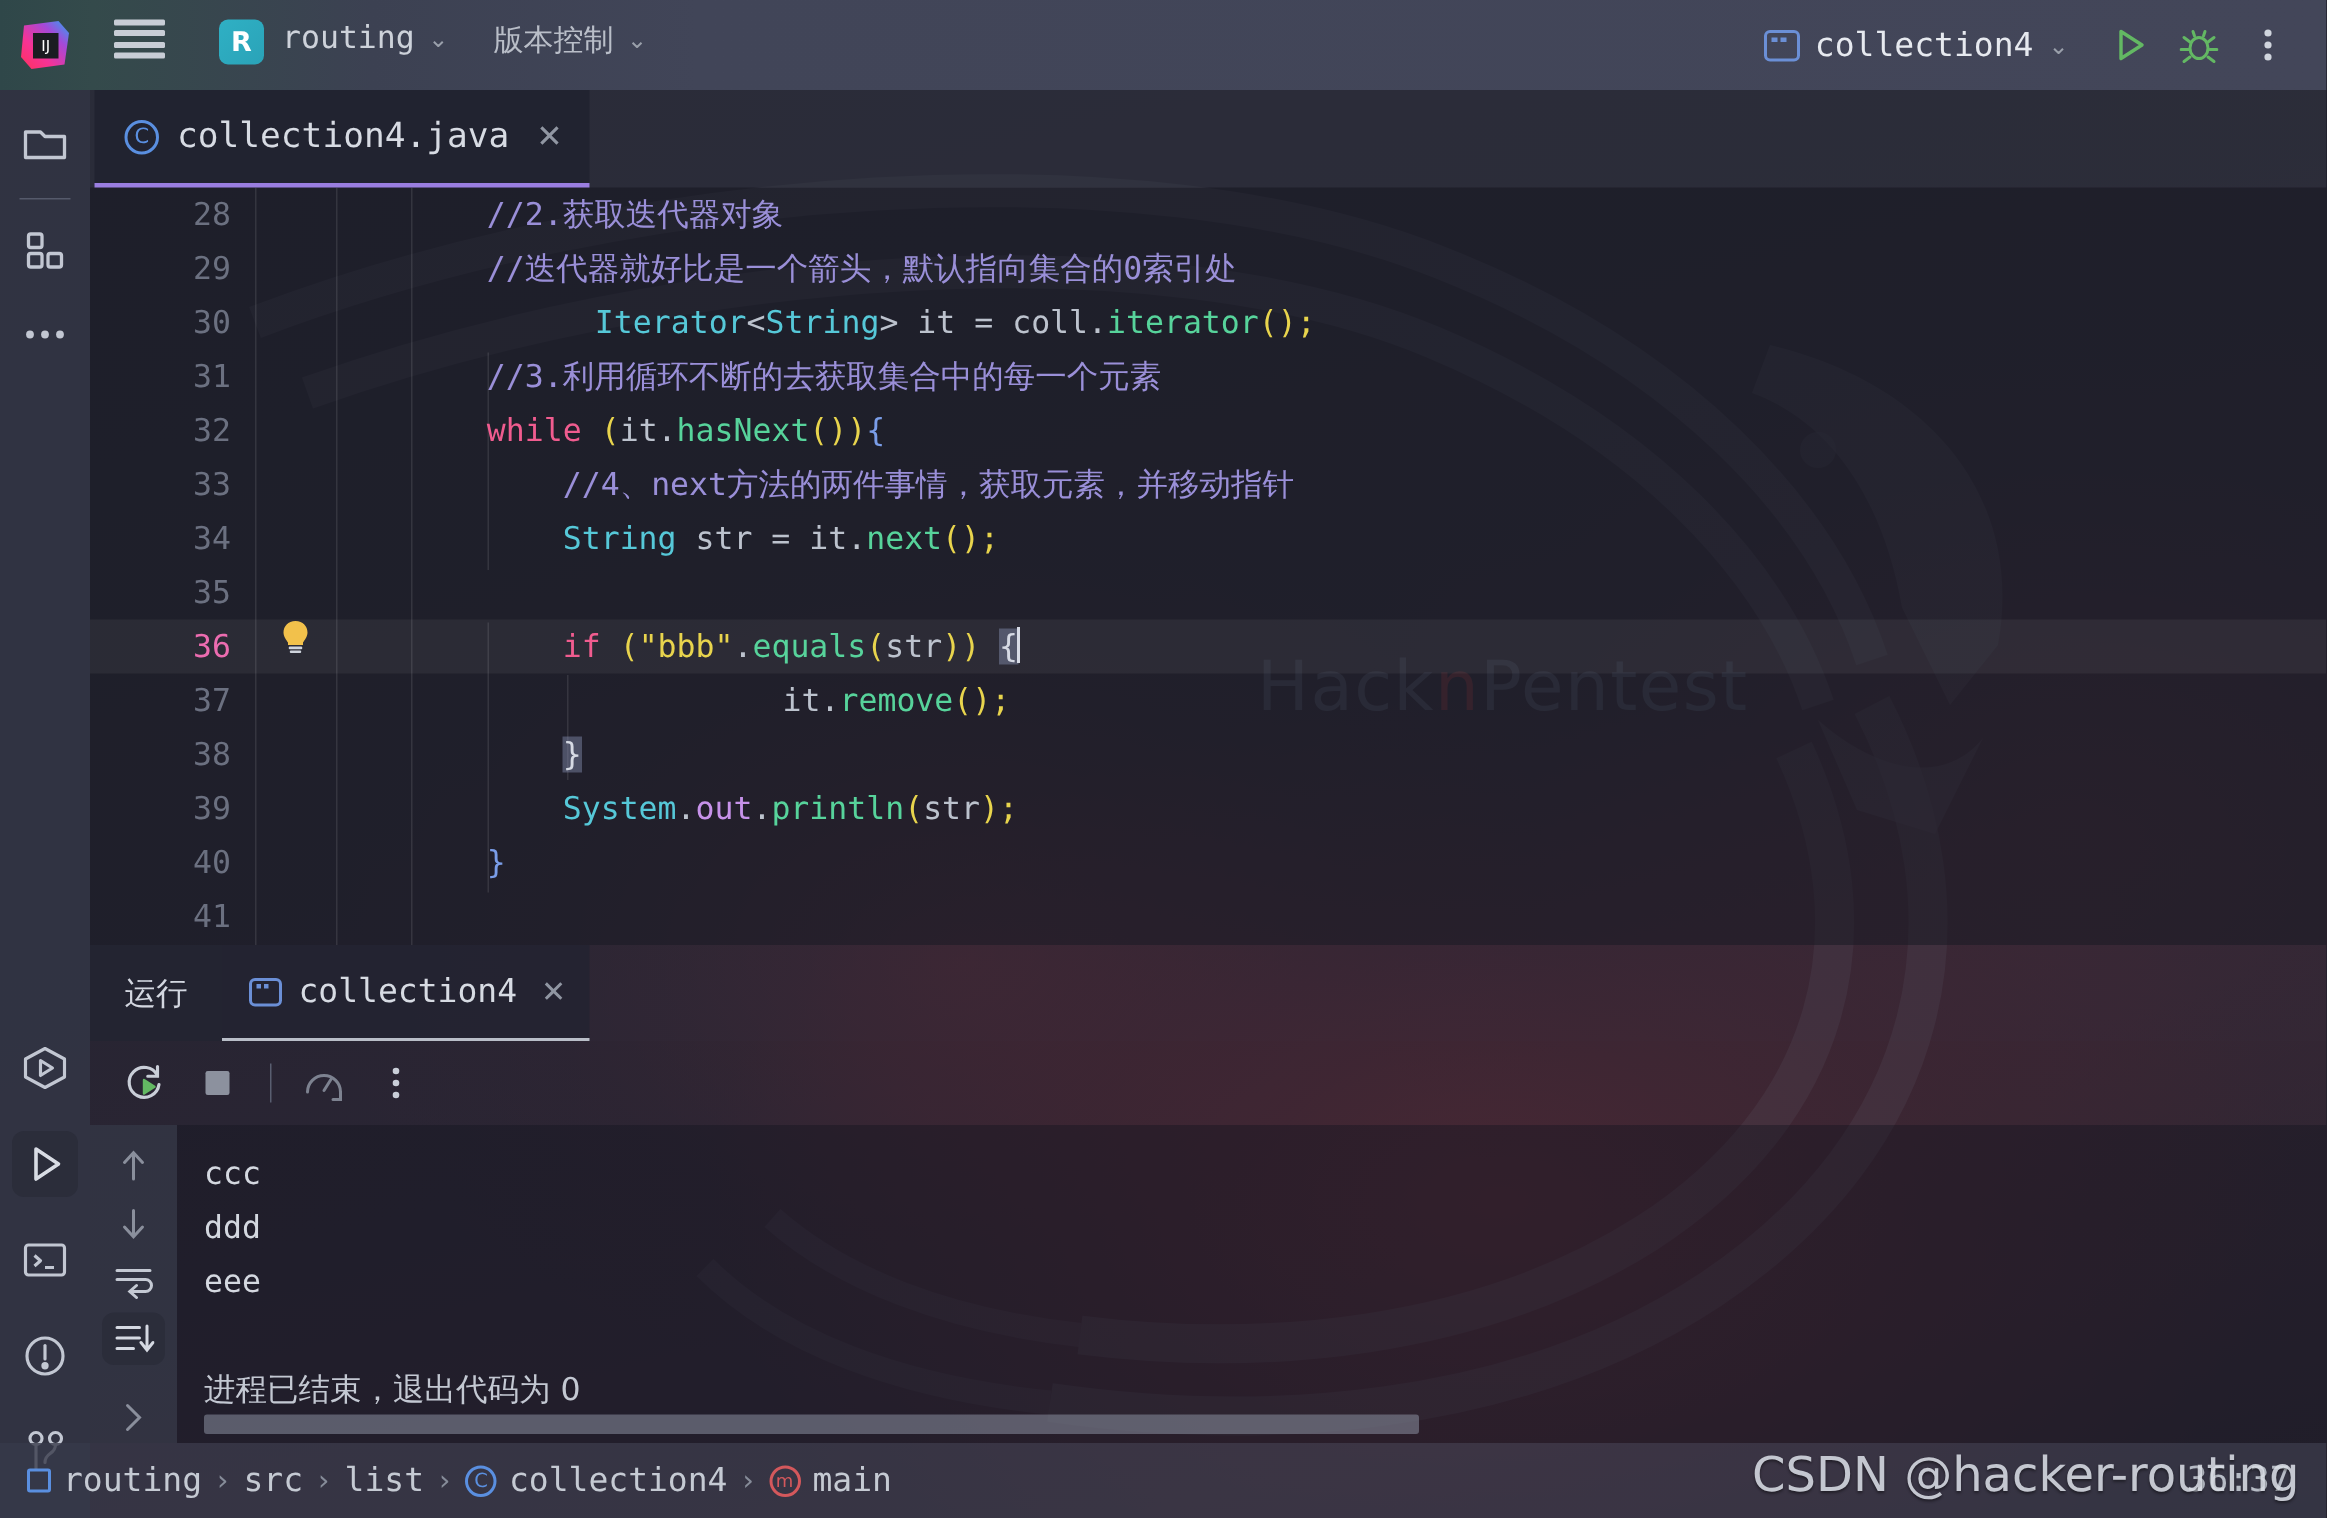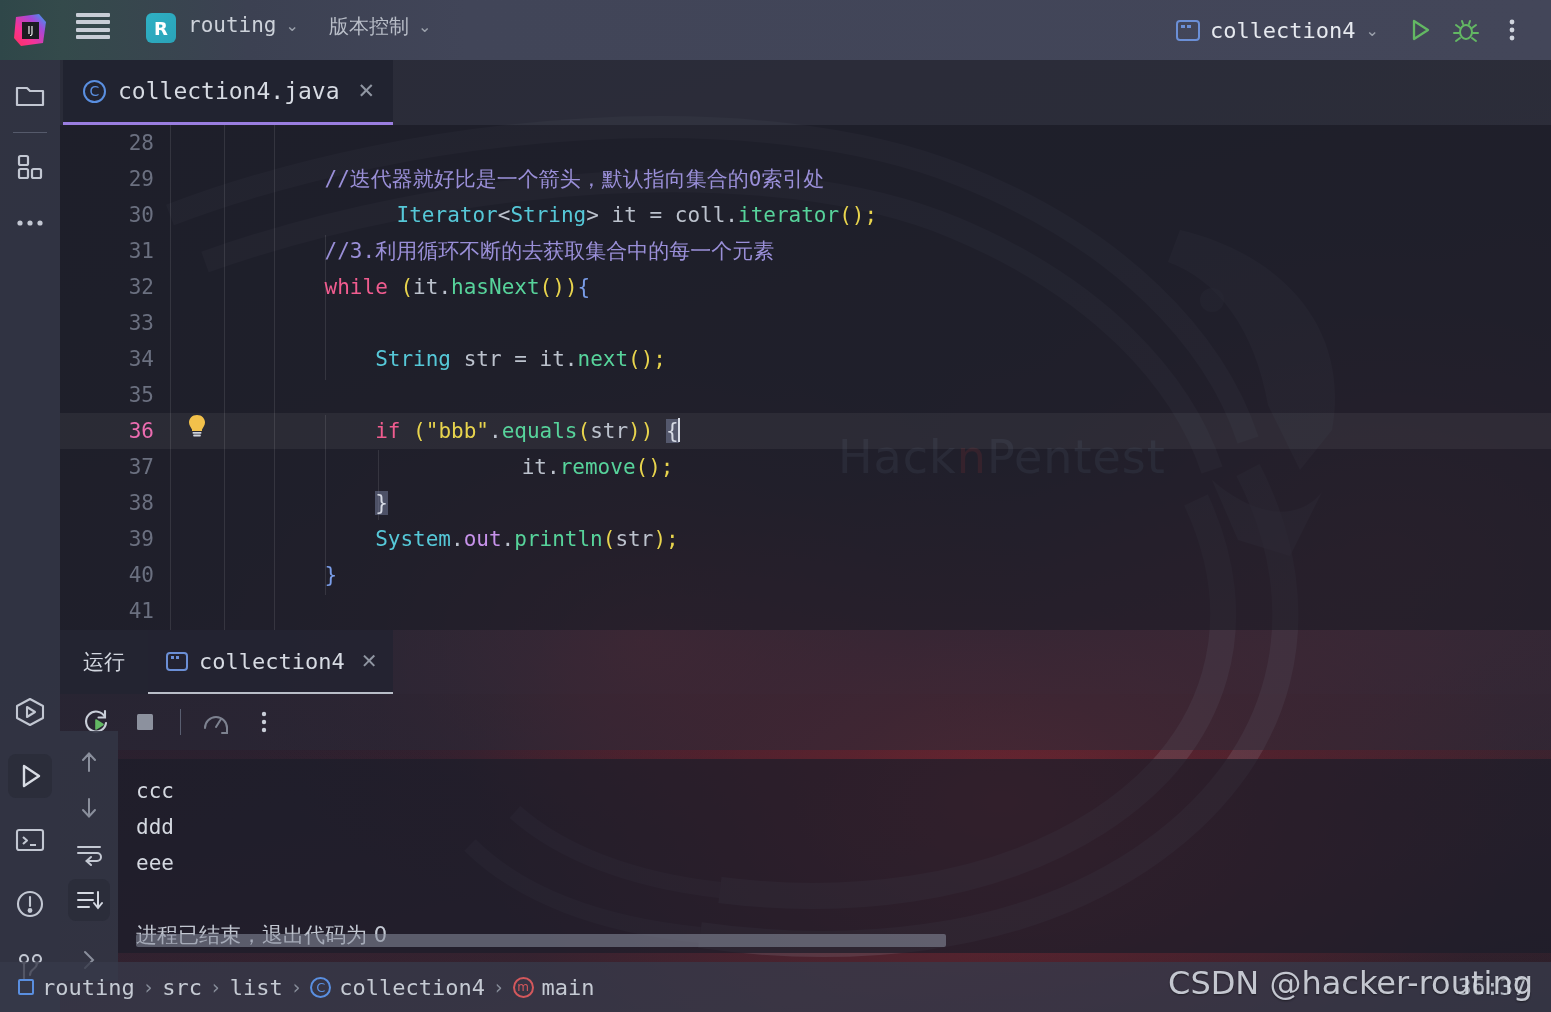--- a/index.html
+++ b/index.html
@@ -161,21 +161,21 @@
   .run-tab-label { color: #d7dbe3; font-size: 22px; }
   .run-tab-close { color: #9096a2; font-size: 20px; margin-left: 5px; font-family:"DejaVu Sans",sans-serif;}
 
   .run-toolbar {
     height: 56px; background: rgba(40,42,56,0.52);
     display: flex; align-items: center; padding-left: 16px; gap: 6px;
   }
   .tbtn { width: 42px; height: 42px; display:flex;align-items:center;justify-content:center;cursor:pointer;border-radius:5px;}
   .tb-div { width:1px; height: 26px; background:#595e70; margin: 0 8px; }
 
-  .console-wrap { position: relative; height: 212px; display: flex; align-items: center; }
+  .console-wrap { position: relative; height: 212px; display: flex; }
   .console-rail {
     width: 58px; background: rgba(50,53,68,0.88);
     display: flex; flex-direction: column; align-items: center; padding-top: 10px; gap: 4px;
   }
   .crbtn { width: 42px; height: 42px; display:flex;align-items:center;justify-content:center;cursor:pointer;border-radius:8px;}
   .crbtn.active { background: #2b2d3a; }
   .console {
     flex: 1; background: rgba(28,29,41,0.72); position: relative;
     padding: 14px 0 0 18px; overflow: hidden;
   }
@@ -388,20 +388,21 @@
     <div class="vrule" style="left:164px; top:0; height:505px;"></div>
     <div class="vrule" style="left:214px; top:0; height:505px;"></div>
     <div class="vrule" style="left:265px; top:110px; height:145px;"></div>
     <div class="vrule" style="left:265px; top:290px; height:180px;"></div>
     <div class="vrule" style="left:318px; top:325px; height:70px;"></div>
     <div id="code-lines">
         <div class="gutter-line" style="top: 0px;">
           <div class="gnum">28</div>
           <div class="gbulb"></div>
           <div class="gfold"></div>
+          <div class="code"><span class="c-plain">    </span><span class="c-com">//2.获取迭代器对象</span></div>
         </div>
         <div class="gutter-line" style="top: 36px;">
           <div class="gnum">29</div>
           <div class="gbulb"></div>
           <div class="gfold"></div>
           <div class="code"><span class="c-plain">    </span><span class="c-com">//迭代器就好比是一个箭头，默认指向集合的0索引处</span></div>
         </div>
         <div class="gutter-line" style="top: 72px; gap: 24px;">
           <div class="gnum">30</div>
           <div class="gbulb"></div>
@@ -417,21 +418,21 @@
         <div class="gutter-line" style="top: 144px;">
           <div class="gnum">32</div>
           <div class="gbulb"></div>
           <div class="gfold"></div>
           <div class="code"><span class="c-plain">    </span><span class="c-kw">while</span><span class="c-plain"> </span><span class="c-paren">(</span><span class="c-plain">it</span><span class="c-plain">.</span><span class="c-meth">hasNext</span><span class="c-paren">()</span><span class="c-paren">)</span><span class="c-brace">{</span></div>
         </div>
         <div class="gutter-line" style="top: 180px;">
           <div class="gnum">33</div>
           <div class="gbulb"></div>
           <div class="gfold"></div>
-          <div class="code"><span class="c-plain">        </span></div>
+          <div class="code"><span class="c-plain">        </span><span class="c-com">//4、next方法的两件事情，获取元素，并移动指针</span></div>
         </div>
         <div class="gutter-line" style="top: 216px; justify-content: flex-end;">
           <div class="gnum">34</div>
           <div class="gbulb"></div>
           <div class="gfold"></div>
           <div class="code"><span class="c-plain">        </span><span class="c-type">String</span><span class="c-plain"> str</span><span class="c-plain"> = </span><span class="c-plain">it</span><span class="c-plain">.</span><span class="c-meth">next</span><span class="c-paren">()</span><span class="c-paren">;</span></div>
         </div>
         <div class="gutter-line" style="top: 252px;">
           <div class="gnum">35</div>
           <div class="gbulb"></div>

